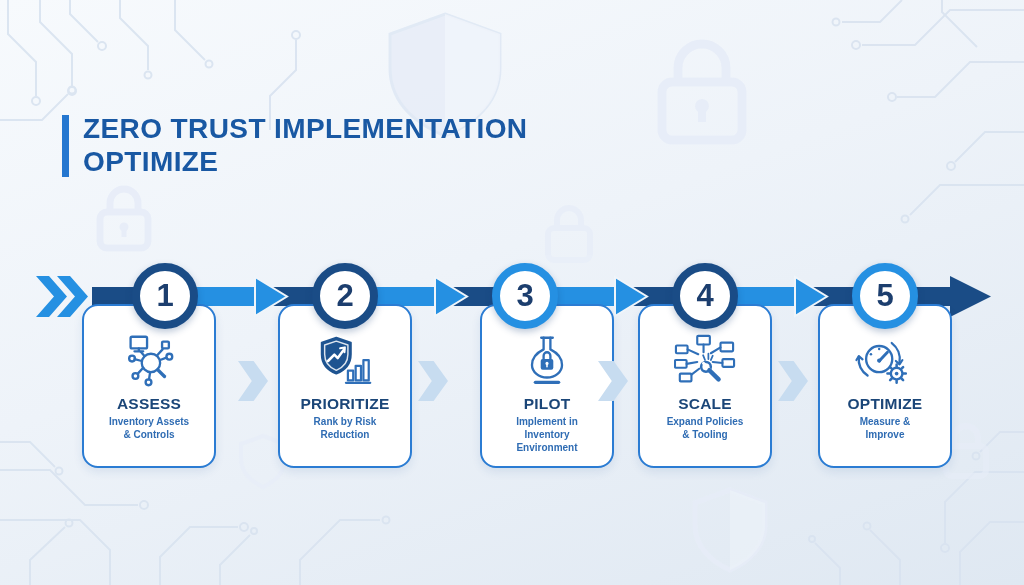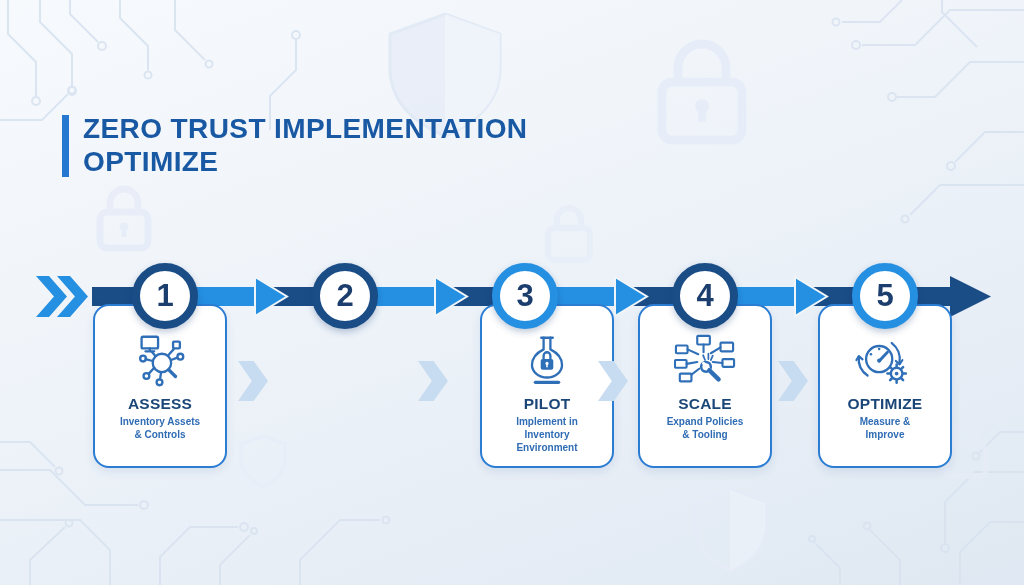--- a/index.html
+++ b/index.html
@@ -183,21 +183,21 @@
   <div class="step-circle" style="left: 492px; border-color: rgb(37, 144, 226);">
       <span>3</span>
     </div>
   <div class="step-circle" style="left: 672px; border-color: rgb(26, 76, 134);">
       <span>4</span>
     </div>
   <div class="step-circle" style="left: 852px; border-color: rgb(37, 144, 226);">
       <span>5</span>
     </div>
 
-  <div class="step-card" style="left:93px">
+  <div class="step-card" style="left:82px">
     <svg class="card-icon" width="62" height="56" viewBox="0 0 64 56">
       <g stroke="var(--icon-stroke)" stroke-width="2.4" fill="none" stroke-linecap="round" stroke-linejoin="round">
         <rect x="13" y="3" width="17" height="12" rx="1.5"></rect>
         <path d="M21.5 15 v3 M17 18 h9"></path>
         <circle cx="34" cy="30" r="9.5"></circle>
         <path d="M41 37 L48 44" stroke-width="3.4"></path>
         <path d="M24.5 28 L17 26"></path>
           <circle cx="14.5" cy="25.5" r="3"></circle>
         <path d="M26 35 L20.5 41"></path>
           <circle cx="18" cy="43.5" r="3"></circle>
@@ -208,20 +208,39 @@
         <path d="M40.5 22 L46 16"></path>
           <rect x="45.5" y="8" width="7" height="7" rx="1"></rect>
         <path d="M27.5 23 L23.5 18.5"></path>
       </g>
     </svg>
     <div class="card-heading">ASSESS</div>
     <div class="card-desc">Inventory Assets
 &amp; Controls</div>
   </div>
 
+  <div class="step-card" style="left:278px">
+    <svg class="card-icon" width="62" height="56" viewBox="0 0 64 56">
+      <g stroke-linecap="round" stroke-linejoin="round">
+        <path d="M23 4 L38 9 V21 C38 31 32 37.5 23 41 C14 37.5 8 31 8 21 V9 Z" fill="var(--icon-fill)" stroke="var(--icon-fill)" stroke-width="2"></path>
+        <path d="M23 7.5 L35 11.5 V21 C35 29 30.5 34.5 23 37.6 C15.5 34.5 11 29 11 21 V11.5 Z" fill="none" stroke="#ffffff" stroke-width="1.5" opacity=".85"></path>
+        <path d="M14.5 28 L21 21.5 L24.5 25 L31 16" stroke="#ffffff" stroke-width="2.6" fill="none"></path>
+        <path d="M27 14.8 L31.8 14 L31.4 18.8" stroke="#ffffff" stroke-width="2.2" fill="none"></path>
+        <g stroke="var(--icon-stroke)" stroke-width="2.3" fill="#ffffff">
+          <rect x="35" y="38" width="5.5" height="10"></rect>
+          <rect x="43" y="33" width="5.5" height="15"></rect>
+          <rect x="51" y="27" width="5.5" height="21"></rect>
+        </g>
+        <path d="M33 50.5 L58 50.5" stroke="var(--icon-stroke)" stroke-width="2.4" fill="none"></path>
+      </g>
+    </svg>
+    <div class="card-heading">PRIORITIZE</div>
+    <div class="card-desc">Rank by Risk
+Reduction</div>
+  </div>
 
   <div class="step-card" style="left:480px">
     <svg class="card-icon" width="62" height="56" viewBox="0 0 64 56">
       <g stroke="var(--icon-stroke)" fill="none" stroke-width="2.4" stroke-linecap="round" stroke-linejoin="round">
         <path d="M26 4 H38"></path>
         <path d="M28.5 4 V16 C20.5 20 16.5 25.5 16.5 32 a15.5 13 0 0 0 31 0 C47.5 25.5 43.5 20 35.5 16 V4"></path>
         <path d="M20 50 H44" stroke-width="3.4"></path>
         <rect x="25.5" y="26" width="13" height="11" rx="2" fill="var(--icon-stroke)" stroke="none"></rect>
         <path d="M28.5 26 v-3.5 a3.5 3.5 0 0 1 7 0 V26"></path>
         <circle cx="32" cy="30.5" r="1.6" fill="#ffffff" stroke="none"></circle>

